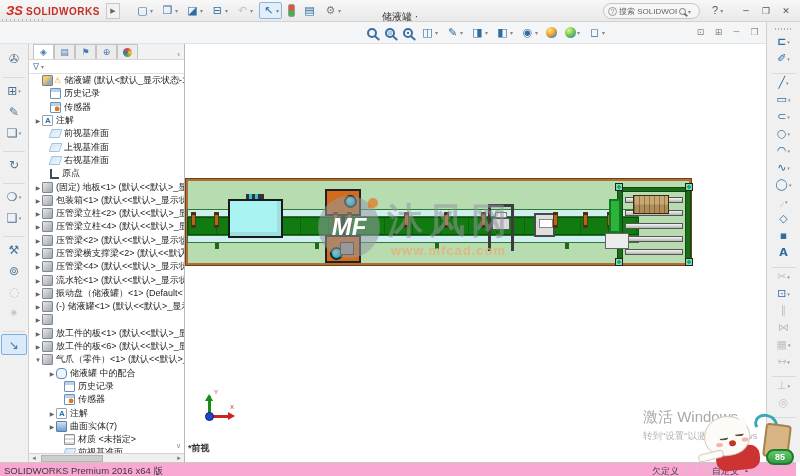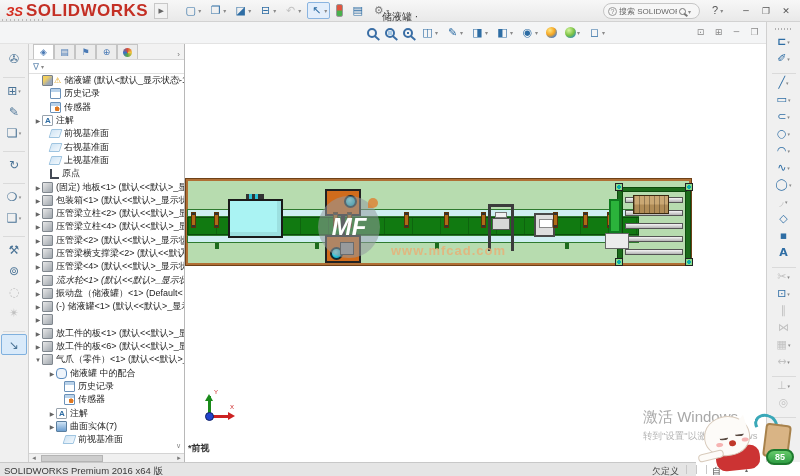--- a/index.html
+++ b/index.html
@@ -3,21 +3,21 @@
 <meta charset="utf-8">
 <style>
   *{margin:0;padding:0;box-sizing:border-box;-webkit-user-select:none;user-select:none}
   html,body{width:800px;height:476px;overflow:hidden}
   body{font-family:"Liberation Sans",sans-serif;font-size:9px;color:#222;background:#fff;position:relative}
 
   
   #titlebar{position:absolute;left:0;top:0;width:800px;height:22px;background:linear-gradient(#f7f7f7,#e9e9e9);border-bottom:1px solid #d2d2d2;display:flex;align-items:center}
   .logo{display:flex;align-items:baseline;padding:0 6px;white-space:nowrap}
   .logo .ds{color:#d42b1e;font-weight:bold;font-style:italic;font-size:13px;margin-right:3px}
-  .logo .sw{color:#c42f24;font-weight:bold;font-size:17px;letter-spacing:.5px}
+  .logo .sw{color:#c42f24;font-weight:bold;font-size:10px;letter-spacing:.5px}
   .flyout{width:14px;height:16px;border:1px solid #c8c8c8;background:#f2f2f2;color:#666;font-size:7px;display:flex;align-items:center;justify-content:center;margin-right:14px}
   .mrow,.hrow,.docctl{display:flex;align-items:center}
   .tbtn{display:inline-flex;align-items:center;height:17px;padding:0 2px;margin-right:4px;border-radius:2px}
   .tbtn .g{font-family:"DejaVu Sans","Liberation Sans",sans-serif;font-size:11px;line-height:1;color:#2e6da4;min-width:13px;text-align:center;display:inline-flex;align-items:center;justify-content:center}
   .tbtn .dd{font-size:6px;color:#8a8a8a;margin-left:1px}
   .tbtn.gray .g,.g.gray{color:#c3c3c3}
   .tbtn.dim .g{color:#7d7d7d}
   .tbtn.selbox{border:1px solid #8ab4e0;background:#e3eefb}
   .g.tl{width:7px;height:13px;min-width:7px;border:1px solid #999;border-radius:2px;background:linear-gradient(180deg,#e05540 0 45%,#49b04d 55%)}
   .g.ball{width:11px;height:11px;min-width:11px;border-radius:50%;background:radial-gradient(circle at 35% 30%,#ffe680,#f5a623 45%,#3a7bd5 80%,#1a4a8a)}
@@ -147,21 +147,21 @@
   #rightbar{position:absolute;left:766px;top:22px;width:34px;height:440px;background:#f0f0f0;border-left:1px solid #d0d0d0;padding-top:6px;display:flex;flex-direction:column;align-items:center}
   #rightbar .rdots{width:18px;height:2px;background:repeating-linear-gradient(90deg,#b0b0b0 0 1px,transparent 1px 3px);margin-bottom:3px}
   .rbtn{display:flex;align-items:center;justify-content:center;width:30px;height:17px}
   .rbtn .g{font-family:"DejaVu Sans",sans-serif;font-size:11px;color:#2e6da4;line-height:1}
   .rbtn .dd{font-size:5px;color:#8a8a8a;margin-left:1px}
   .rbtn.gray .g{color:#c2c2c2}
   .rbtn.blue .g{color:#2e6da4;font-weight:bold}
   .rbtn.sep{height:7px;width:24px;border-bottom:1px solid #dadada}
 
   
-  #statusbar{position:absolute;left:0;top:462px;width:696px;height:14px;background:#e5e5e5;border-top:1px solid #c8c8c8}
+  #statusbar{position:absolute;left:0;top:462px;width:796px;height:14px;background:#f9a8d4;border-top:1px solid #c8c8c8}
   #sb-product{position:absolute;left:4px;top:2px;font-size:9.5px;color:#3a3a3a}
   #sb-state{position:absolute;left:652px;top:2px;color:#444}
   .sb-sep{position:absolute;top:2px;width:1px;height:9px;background:#c8c8c8}
   #sb-custom{position:absolute;left:712px;top:2px;color:#444}
   #sb-arrow{position:absolute;left:745px;top:3px;font-size:6px;color:#666}
 
   
   #mascot{position:absolute;left:698px;top:412px;width:98px;height:64px;z-index:60;pointer-events:none}
   #mascot .teal{position:absolute;left:56px;top:2px;width:24px;height:20px;border:3px solid #3aa8b8;border-radius:50%;border-bottom-color:transparent;transform:rotate(18deg)}
   #mascot .bubble{position:absolute;left:66px;top:12px;width:26px;height:34px;background:#d9b485;border:2px solid #a8824c;border-radius:4px;transform:rotate(7deg)}
@@ -446,30 +446,30 @@
       <div class="trow" style="padding-left: 10px;">
         <span class="arr"></span>
         <span class="tico ico-plane"></span>
 
         <span class="tlabel">前视基准面</span>
       </div>
       <div class="trow" style="padding-left: 10px;">
         <span class="arr"></span>
         <span class="tico ico-plane"></span>
 
+        <span class="tlabel">上视基准面</span>
+      </div>
+      <div class="trow" style="padding-left: 10px;">
+        <span class="arr"></span>
+        <span class="tico ico-plane"></span>
+
         <span class="tlabel">右视基准面</span>
       </div>
       <div class="trow" style="padding-left: 10px;">
         <span class="arr"></span>
-        <span class="tico ico-plane"></span>
-
-        <span class="tlabel">上视基准面</span>
-      </div>
-      <div class="trow" style="padding-left: 10px;">
-        <span class="arr"></span>
         <span class="tico ico-origin"></span>
 
         <span class="tlabel">原点</span>
       </div>
       <div class="trow" style="padding-left: 2px;">
         <span class="arr">▶</span>
         <span class="tico ico-part"></span>
 
         <span class="tlabel">(固定) 地板&lt;1&gt; (默认&lt;&lt;默认&gt;_显</span>
       </div>
@@ -502,21 +502,21 @@
         <span class="tico ico-part"></span>
 
         <span class="tlabel">压管梁横支撑梁&lt;2&gt; (默认&lt;&lt;默认</span>
       </div>
       <div class="trow" style="padding-left: 2px;">
         <span class="arr">▶</span>
         <span class="tico ico-part"></span>
 
         <span class="tlabel">压管梁&lt;4&gt; (默认&lt;&lt;默认&gt;_显示状</span>
       </div>
-      <div class="trow" style="padding-left: 2px; font-style: italic;">
+      <div class="trow" style="padding-left: 2px;">
         <span class="arr">▶</span>
         <span class="tico ico-part"></span>
 
         <span class="tlabel">流水轮&lt;1&gt; (默认&lt;&lt;默认&gt;_显示状</span>
       </div>
       <div class="trow" style="padding-left: 2px;">
         <span class="arr">▶</span>
         <span class="tico ico-part"></span>
 
         <span class="tlabel">振动盘（储液罐）&lt;1&gt; (Default&lt;</span>
@@ -572,20 +572,26 @@
         <span class="arr">▶</span>
         <span class="tico ico-note"></span>
 
         <span class="tlabel">注解</span>
       </div>
       <div class="trow" style="padding-left: 16px;">
         <span class="arr">▶</span>
         <span class="tico ico-surface"></span>
 
         <span class="tlabel">曲面实体(7)</span>
+      </div>
+      <div class="trow" style="padding-left: 24px;">
+        <span class="arr"></span>
+        <span class="tico ico-material"></span>
+
+        <span class="tlabel">材质 &lt;未指定&gt;</span>
       </div>
       <div class="trow" style="padding-left: 24px;">
         <span class="arr"></span>
         <span class="tico ico-plane"></span>
 
         <span class="tlabel">前视基准面</span>
       </div>
     </div>
   <span class="scroll-up">∧</span>
   <span class="scroll-down">∨</span>
@@ -655,20 +661,21 @@
       <div class="wp" style="left: 219px;"></div>
       <div class="wp" style="left: 259px;"></div>
       <div class="wp" style="left: 296px;"></div>
       <div class="wp" style="left: 368px;"></div>
       <div class="wp" style="left: 398px;"></div>
       <div class="wp" style="left: 422px;"></div>
     </div>
 
   <div id="wm">
     <span class="disc">MF</span>
+    <span class="chars">沐风网</span>
     <span class="url">www.mfcad.com</span>
   </div>
 
   <div id="triad">
     <span class="yarrow"></span>
     <span class="yaxis"></span>
     <span class="xaxis"></span>
     <span class="xarrow"></span>
     <span class="odot"></span>
     <span class="ylab">Y</span>

